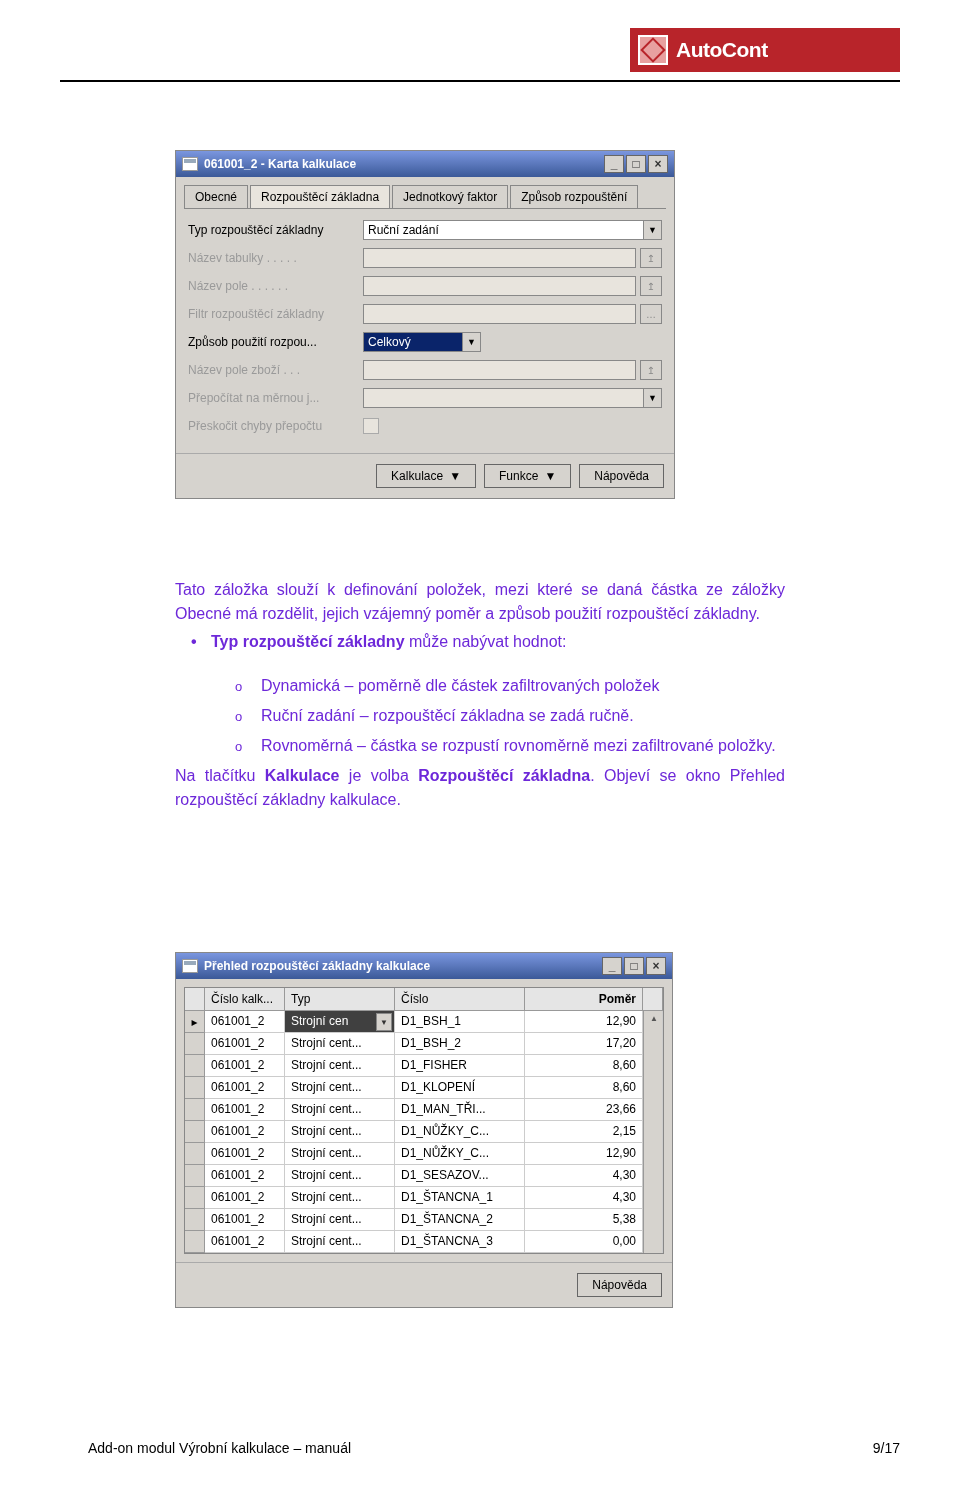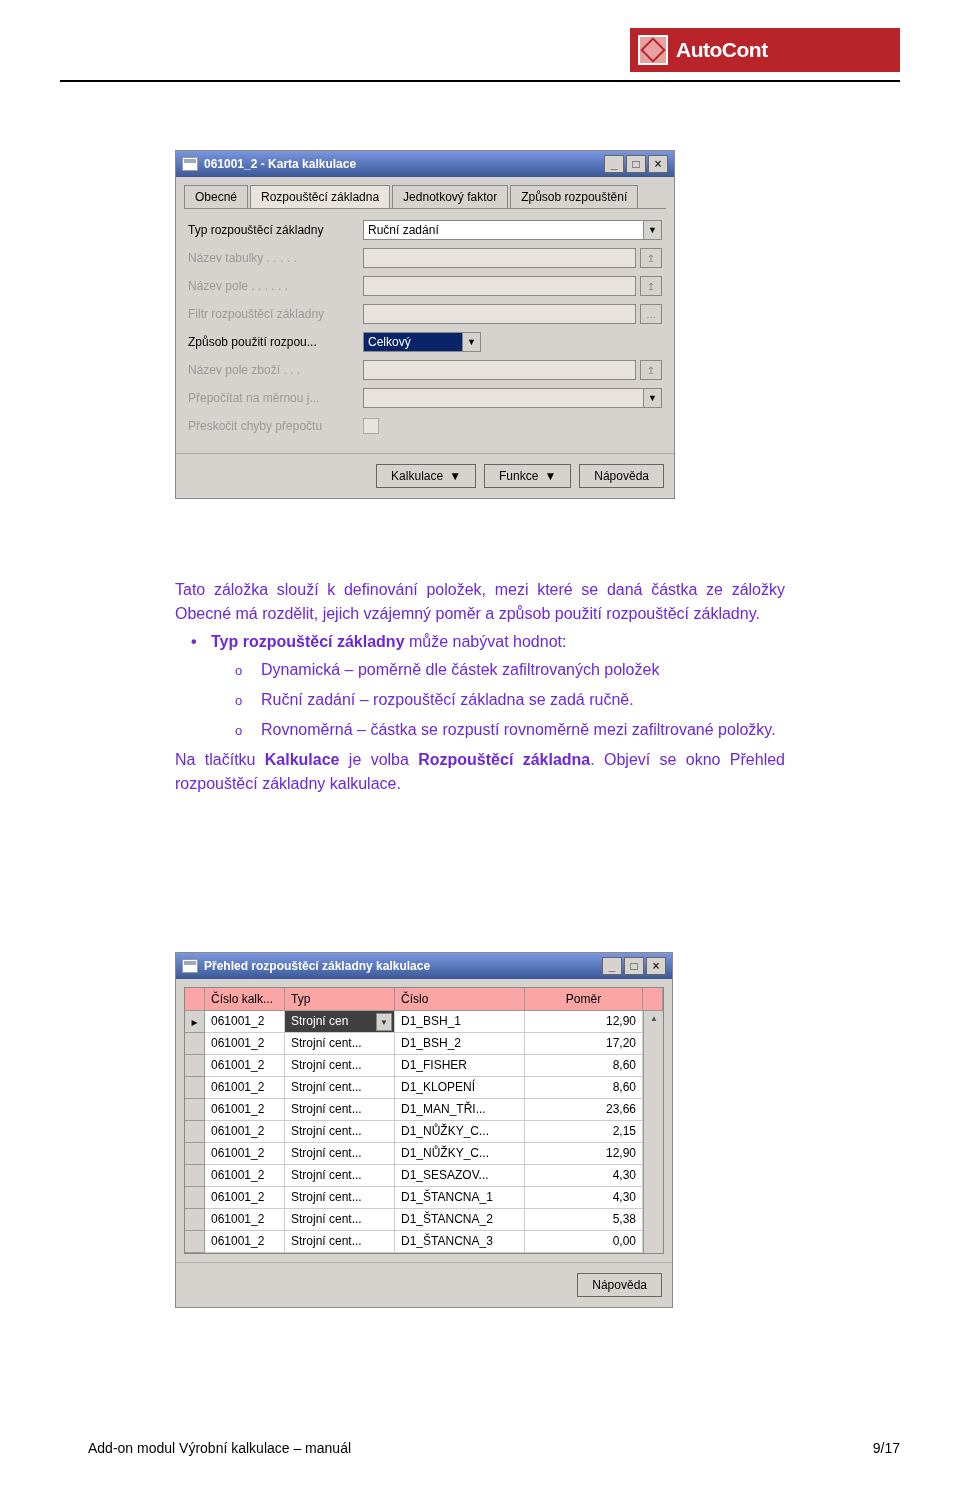--- a/index.html
+++ b/index.html
@@ -39,34 +39,34 @@
   .fchk { width: 16px; height: 16px; background: #e8e4dd; border: 1px solid #aaa; }
   
   .btnbar { display: flex; justify-content: flex-end; gap: 8px; padding: 10px; border-top: 1px solid #aaa; }
   .dlgbtn { padding: 4px 14px; background: #d6d3ce; border: 1px solid #666; font-size: 12px; display: flex; align-items: center; gap: 6px; }
   
   
   .body-text { position: absolute; top: 578px; left: 175px; width: 610px; font-size: 16px; line-height: 1.5; color: #6d28d9; }
   .body-text p { margin-bottom: 4px; text-align: justify; }
   .body-text ul { list-style: none; padding-left: 36px; margin-top: 4px; }
   .body-text ul > li::before { content: "•"; display: inline-block; width: 20px; margin-left: -20px; font-weight: bold; }
-  .body-text ul ul { padding-left: 50px; margin-top: 4px; }
+  .body-text ul ul { padding-left: 50px; margin-top: 20px; }
   .body-text ul ul > li { margin-bottom: 6px; text-align: justify; }
   .body-text ul ul > li::before { content: "o"; font-weight: normal; width: 26px; margin-left: -26px; font-size: 13px; }
   
   
   .win2 { top: 952px; left: 175px; width: 498px; }
   .grid { margin: 8px; border: 1px solid #888; background: #fff; }
-  .grid-head { display: flex; background: #fca5a5; }
+  .grid-head { display: flex; background: #e5e5e5; }
   .gh { padding: 4px 6px; border-right: 1px solid #999; font-size: 12px; border-bottom: 1px solid #999; }
   .gh.rowhead { width: 20px; }
   .gh.c1 { width: 80px; }
   .gh.c2 { width: 110px; }
   .gh.c3 { width: 130px; }
-  .gh.c4 { flex: 1; text-align: center; }
+  .gh.c4 { flex: 1; text-align: right; font-weight: bold; }
   .gh.sc { width: 20px; }
   .grid-row { display: flex; height: 22px; align-items: stretch; }
   .gc { padding: 3px 6px; border-right: 1px solid #ccc; border-bottom: 1px solid #ccc; font-size: 12px; overflow: hidden; white-space: nowrap; }
   .gc.rowhead { width: 20px; background: #d6d3ce; border-right: 1px solid #999; border-bottom: 1px solid #999; display: flex; align-items: center; justify-content: center; }
   .gc.c1 { width: 80px; }
   .gc.c2 { width: 110px; position: relative; }
   .gc.c2.sel { background: #404040; color: #fff; padding-right: 18px; }
   .gc.c2.sel::after { content: "▼"; position: absolute; right: 2px; top: 2px; width: 14px; height: 16px; background: #d6d3ce; color: #333; border: 1px solid #888; font-size: 8px; display: flex; align-items: center; justify-content: center; }
   .gc.c3 { width: 130px; }
   .gc.c4 { flex: 1; text-align: right; }

